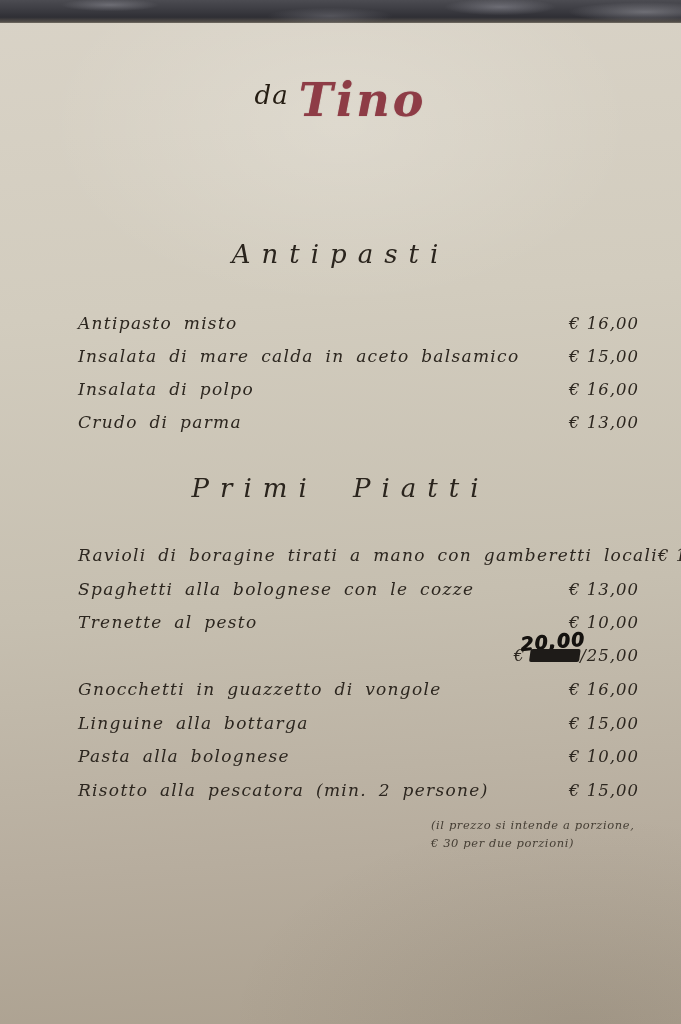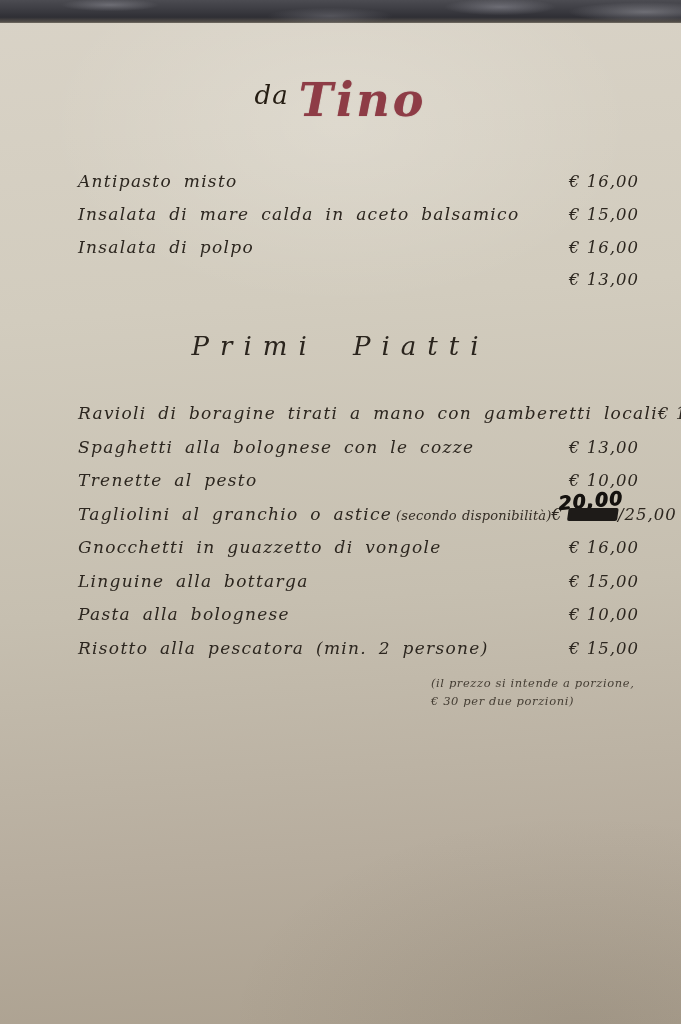--- a/index.html
+++ b/index.html
@@ -130,56 +130,57 @@
 
 <div class="page">
   <div class="top-strip"></div>
 
   <div class="content">
 
     <div class="logo">
       <span class="logo-prefix">da</span><span class="logo-name">Tino</span>
     </div>
 
+    <h2 class="section-title antipasti">Antipasti</h2>
 
     <div class="rows antipasti-rows">
       <div class="row">
         <span class="item-name">Antipasto misto</span>
         <span class="item-price">€ 16,00</span>
       </div>
       <div class="row">
         <span class="item-name">Insalata di mare calda in aceto balsamico</span>
         <span class="item-price">€ 15,00</span>
       </div>
       <div class="row">
         <span class="item-name">Insalata di polpo</span>
         <span class="item-price">€ 16,00</span>
       </div>
       <div class="row">
+        <span class="item-name">Crudo di parma</span>
         <span class="item-price">€ 13,00</span>
       </div>
     </div>
 
     <h2 class="section-title primi">Primi Piatti</h2>
 
     <div class="rows primi-rows">
       <div class="row">
         <span class="item-name">Ravioli di boragine tirati a mano con gamberetti locali</span>
         <span class="item-price">€ 16,00</span>
       </div>
       <div class="row">
         <span class="item-name">Spaghetti alla bolognese con le cozze</span>
         <span class="item-price">€ 13,00</span>
       </div>
       <div class="row">
         <span class="item-name">Trenette al pesto</span>
         <span class="item-price">€ 10,00</span>
       </div>
       <div class="row">
-        <span class="item-name"><span>Tagliolini al granchio o astice</span><span class="item-note">(secondo disponibilità)</span></span>
         <span class="item-price special">
           <span class="handwritten">20,00</span><span>€</span><span class="redaction"></span><span>/25,00</span>
         </span>
       </div>
       <div class="row">
         <span class="item-name">Gnocchetti in guazzetto di vongole</span>
         <span class="item-price">€ 16,00</span>
       </div>
       <div class="row">
         <span class="item-name">Linguine alla bottarga</span>

